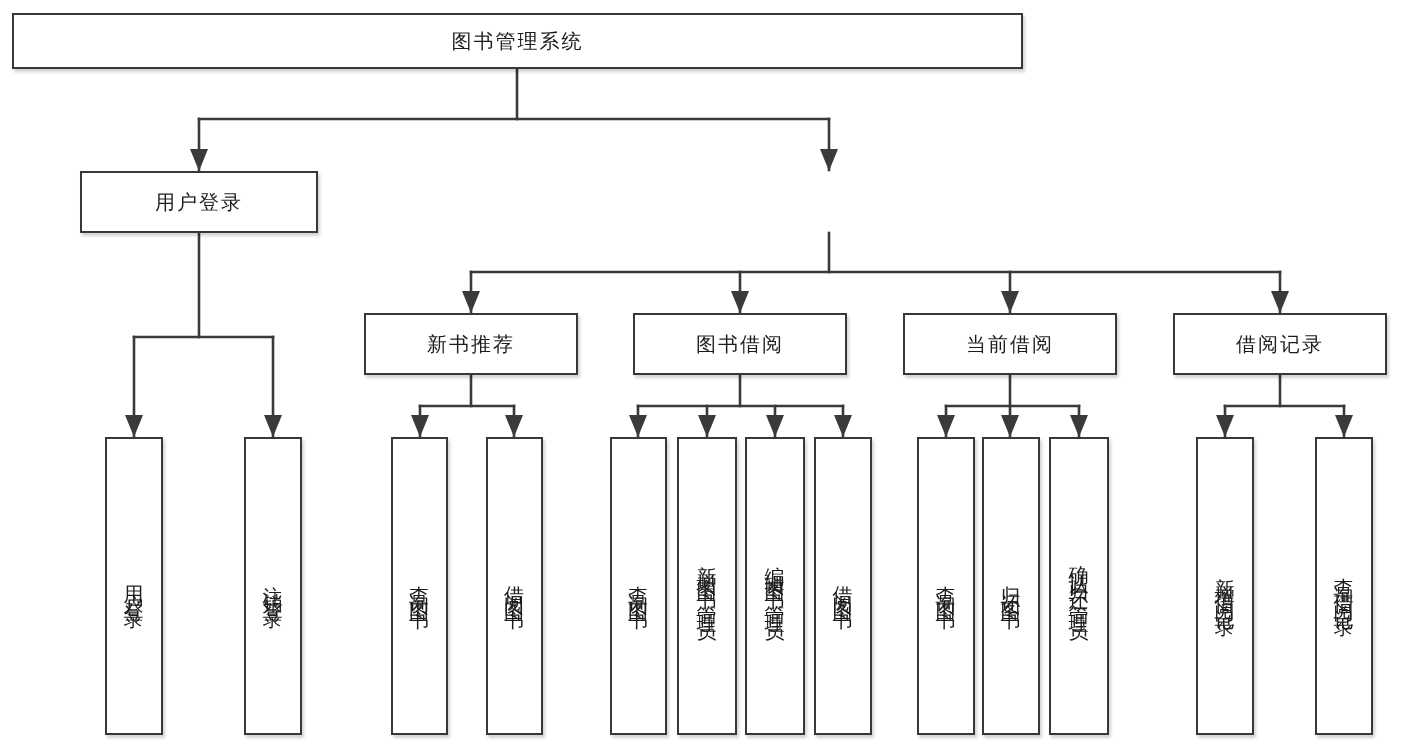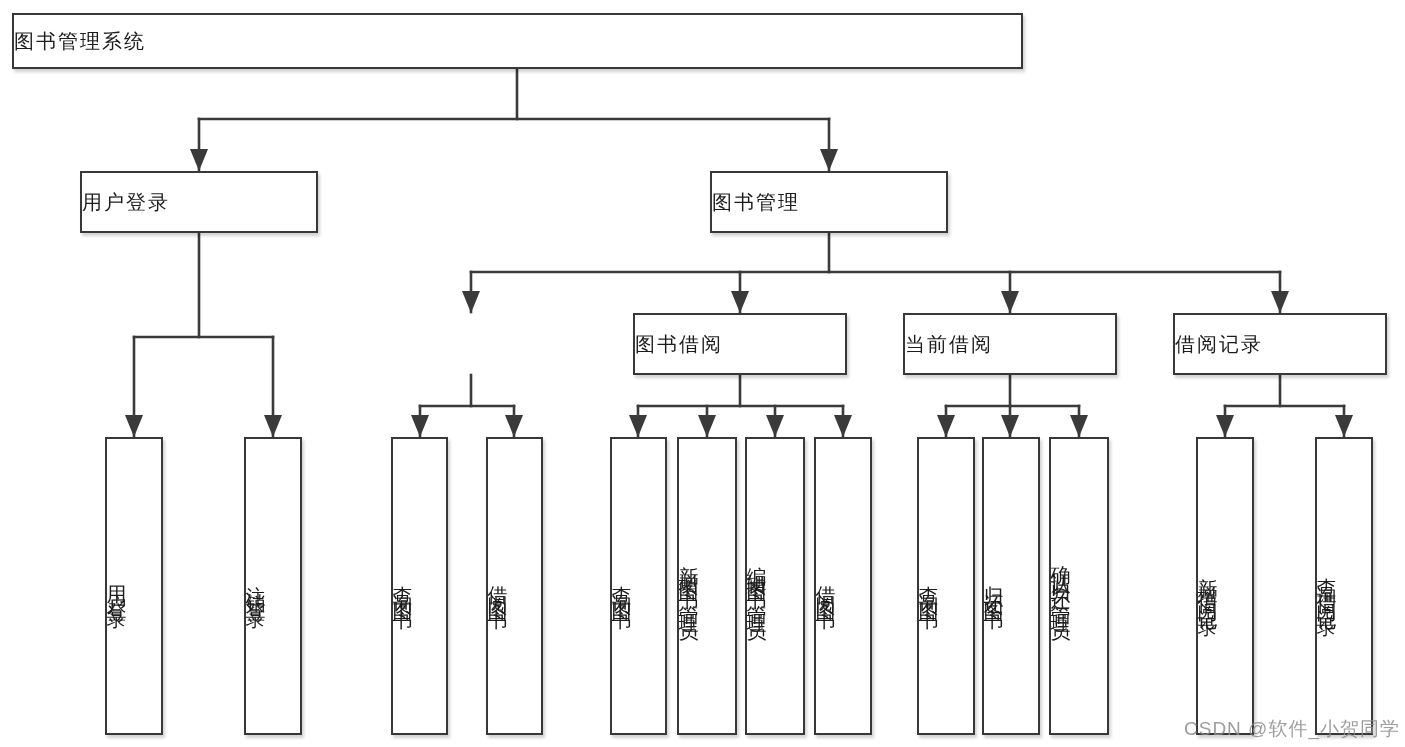--- a/index.html
+++ b/index.html
@@ -11,21 +11,21 @@
     overflow:hidden;
   }
   .wires{position:absolute;left:0;top:0;pointer-events:none;}
   .wires line{stroke:#3a3a3a;stroke-width:2.6;stroke-linecap:square;}
   .node{
     position:absolute;
     box-sizing:border-box;
     background:#ffffff;
     border:2.6px solid #383838;
     box-shadow:2px 3px 3px rgba(0,0,0,0.18);
-    display:flex;align-items:center;
+    display:flex;align-items:center;justify-content:center;
     color:#1c1c1c;
   }
   .node.h span{
     font-size:20px;
     letter-spacing:2px;
     white-space:nowrap;
   }
   .node.v span{
     writing-mode:vertical-rl;
     text-orientation:mixed;
@@ -96,24 +96,24 @@
     <line x1="1344" y1="406" x2="1344" y2="436" marker-end="url(#ah)"></line>
   </svg>
 
   <div class="node h" style="left:12px;top:13px;width:1011px;height:56px;border-width:2.2px">
     <span>图书管理系统</span>
   </div>
 
   <div class="node h" style="left:80px;top:171px;width:238px;height:62px">
     <span>用户登录</span>
   </div>
-  <div class="node h" style="left:710px;top:171px;width:238px;height:62px">
-    <span>图书管理</span>
+
+  <div class="node h" style="left:364px;top:313px;width:214px;height:62px">
+    <span>新书推荐</span>
   </div>
-
   <div class="node h" style="left:903px;top:313px;width:214px;height:62px">
     <span>当前借阅</span>
   </div>
   <div class="node h" style="left:633px;top:313px;width:214px;height:62px">
     <span>图书借阅</span>
   </div>
   <div class="node h" style="left:1173px;top:313px;width:214px;height:62px">
     <span>借阅记录</span>
   </div>
 
@@ -154,15 +154,14 @@
     <span>确认归还（管理员）</span>
   </div>
 
   <div class="node v" style="left:1196px;top:437px;width:58px;height:298px">
     <span>新增借阅记录</span>
   </div>
   <div class="node v" style="left:1315px;top:437px;width:58px;height:298px">
     <span>查询借阅记录</span>
   </div>
 
-  <div class="watermark" style="left:1184px;top:716px">CSDN @软件_小贺同学</div>
 
 </div>
 
 </body></html>

